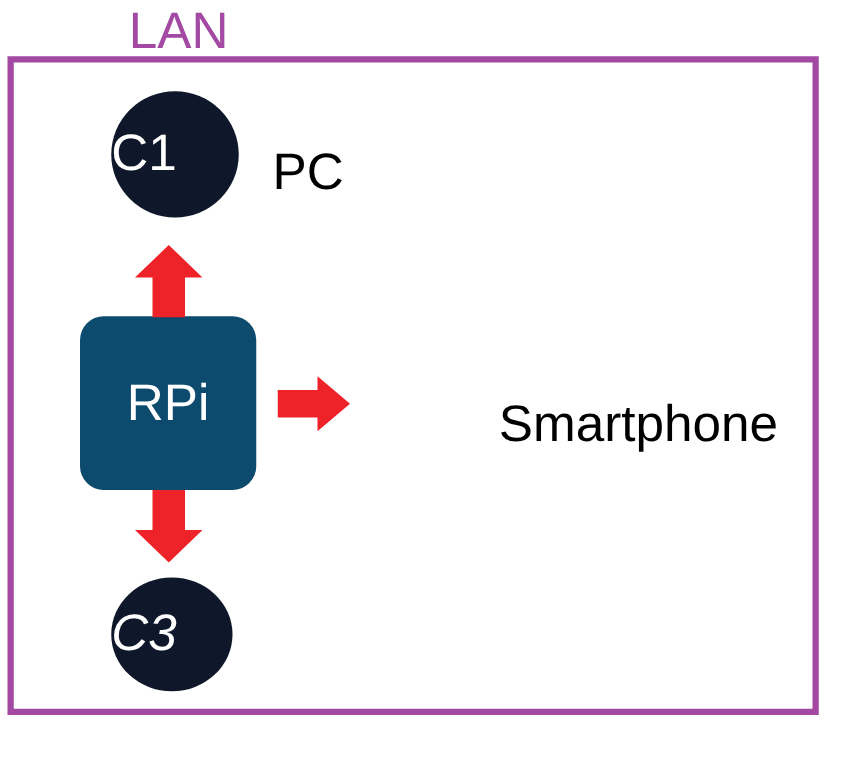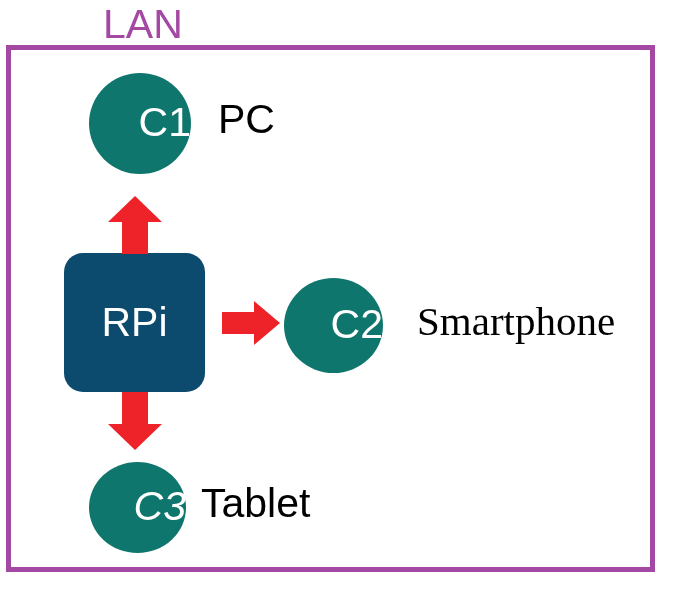--- a/index.html
+++ b/index.html
@@ -38,24 +38,24 @@
     line-height: 44px;
     color: #a349a4;
     font-family: "Liberation Sans", sans-serif;
     letter-spacing: 0px;
     white-space: nowrap;
   }
   
   .node-circle {
     position: absolute;
     border-radius: 50%;
-    background: #0f766e;
+    background: #0f172a;
     display: flex;
     align-items: center;
-    justify-content: flex-end;
+    justify-content: flex-start;
     box-sizing: border-box;
   }
   .node-circle .node-text {
     color: #ffffff;
     font-size: 41px;
     line-height: 41px;
     font-family: "Liberation Sans", sans-serif;
     white-space: nowrap;
     position: relative;
     top: -1px;
@@ -100,29 +100,29 @@
     white-space: nowrap;
   }
   
   .node-label {
     position: absolute;
     color: #000000;
     font-size: 41px;
     line-height: 44px;
     font-family: "Liberation Sans", sans-serif;
     white-space: nowrap;
+    margin-top: 18px;
   }
   #label-pc {
     left: 218px;
     top: 97px;
   }
   #label-smartphone {
-    left: 417px;
+    left: 399px;
     top: 299px;
-    font-family: Liberation Serif, serif;
   }
   #label-tablet {
     left: 201px;
     top: 481px;
   }
   
   .arrow {
     position: absolute;
   }
   #arrow-up {
@@ -155,29 +155,25 @@
 
   <div id="node-c1" class="node-circle">
     <span class="node-text">C1</span>
   </div>
   <div id="label-pc" class="node-label">PC</div>
 
   <div id="node-rpi">
     <span class="node-text">RPi</span>
   </div>
 
-  <div id="node-c2" class="node-circle">
-    <span class="node-text">C2</span>
-  </div>
   <div id="label-smartphone" class="node-label">Smartphone</div>
 
   <div id="node-c3" class="node-circle">
     <span class="node-text">C3</span>
   </div>
-  <div id="label-tablet" class="node-label">Tablet</div>
 
   <svg id="arrow-up" class="arrow" viewBox="0 0 54 58">
     <polygon points="27,0 54,26 40,26 40,58 14,58 14,26 0,26" fill="#ee2229"></polygon>
   </svg>
 
   <svg id="arrow-right" class="arrow" viewBox="0 0 58 44">
     <polygon points="58,22 32,44 32,33 0,33 0,11 32,11 32,0" fill="#ee2229"></polygon>
   </svg>
 
   <svg id="arrow-down" class="arrow" viewBox="0 0 54 58">

